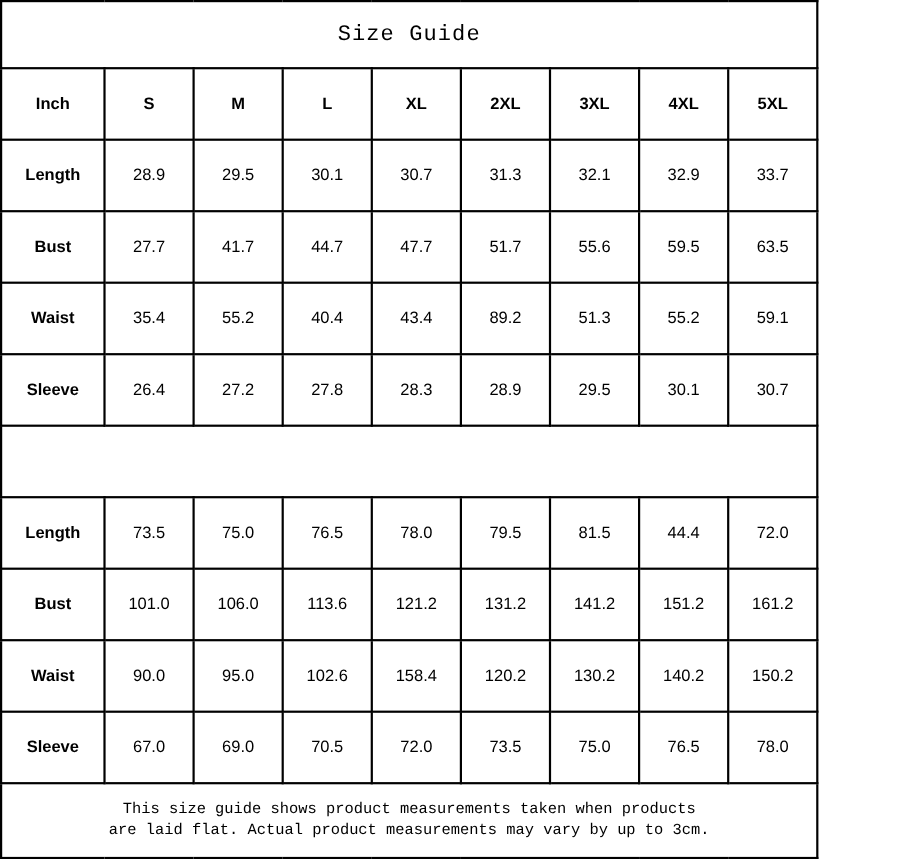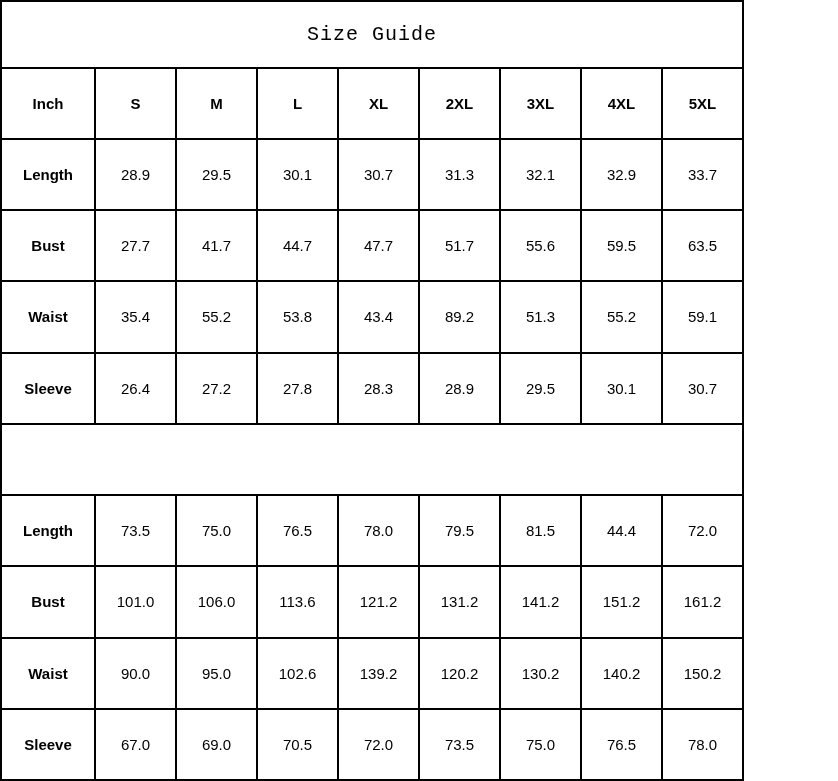--- a/index.html
+++ b/index.html
@@ -107,21 +107,21 @@
       <td class="val-cell">51.7</td>
       <td class="val-cell">55.6</td>
       <td class="val-cell">59.5</td>
       <td class="val-cell">63.5</td>
     </tr>
 
     <tr class="data-row">
       <th class="label-cell">Waist</th>
       <td class="val-cell">35.4</td>
       <td class="val-cell">55.2</td>
-      <td class="val-cell">53.8</td>
+      <td class="val-cell">40.4</td>
       <td class="val-cell">43.4</td>
       <td class="val-cell">89.2</td>
       <td class="val-cell">51.3</td>
       <td class="val-cell">55.2</td>
       <td class="val-cell">59.1</td>
     </tr>
 
     <tr class="data-row">
       <th class="label-cell">Sleeve</th>
       <td class="val-cell">26.4</td>
@@ -161,34 +161,40 @@
       <td class="val-cell">141.2</td>
       <td class="val-cell">151.2</td>
       <td class="val-cell">161.2</td>
     </tr>
 
     <tr class="data-row">
       <th class="label-cell">Waist</th>
       <td class="val-cell">90.0</td>
       <td class="val-cell">95.0</td>
       <td class="val-cell">102.6</td>
-      <td class="val-cell">139.2</td>
+      <td class="val-cell">158.4</td>
       <td class="val-cell">120.2</td>
       <td class="val-cell">130.2</td>
       <td class="val-cell">140.2</td>
       <td class="val-cell">150.2</td>
     </tr>
 
     <tr class="data-row">
       <th class="label-cell">Sleeve</th>
       <td class="val-cell">67.0</td>
       <td class="val-cell">69.0</td>
       <td class="val-cell">70.5</td>
       <td class="val-cell">72.0</td>
       <td class="val-cell">73.5</td>
       <td class="val-cell">75.0</td>
       <td class="val-cell">76.5</td>
       <td class="val-cell">78.0</td>
     </tr>
 
+    <tr class="footer-row">
+      <td colspan="9" class="footer-cell">
+        <div>This size guide shows product measurements taken when products</div>
+        <div>are laid flat. Actual product measurements may vary by up to 3cm.</div>
+      </td>
+    </tr>
   </tbody>
     </table>
 </div>
 
 </body></html>

